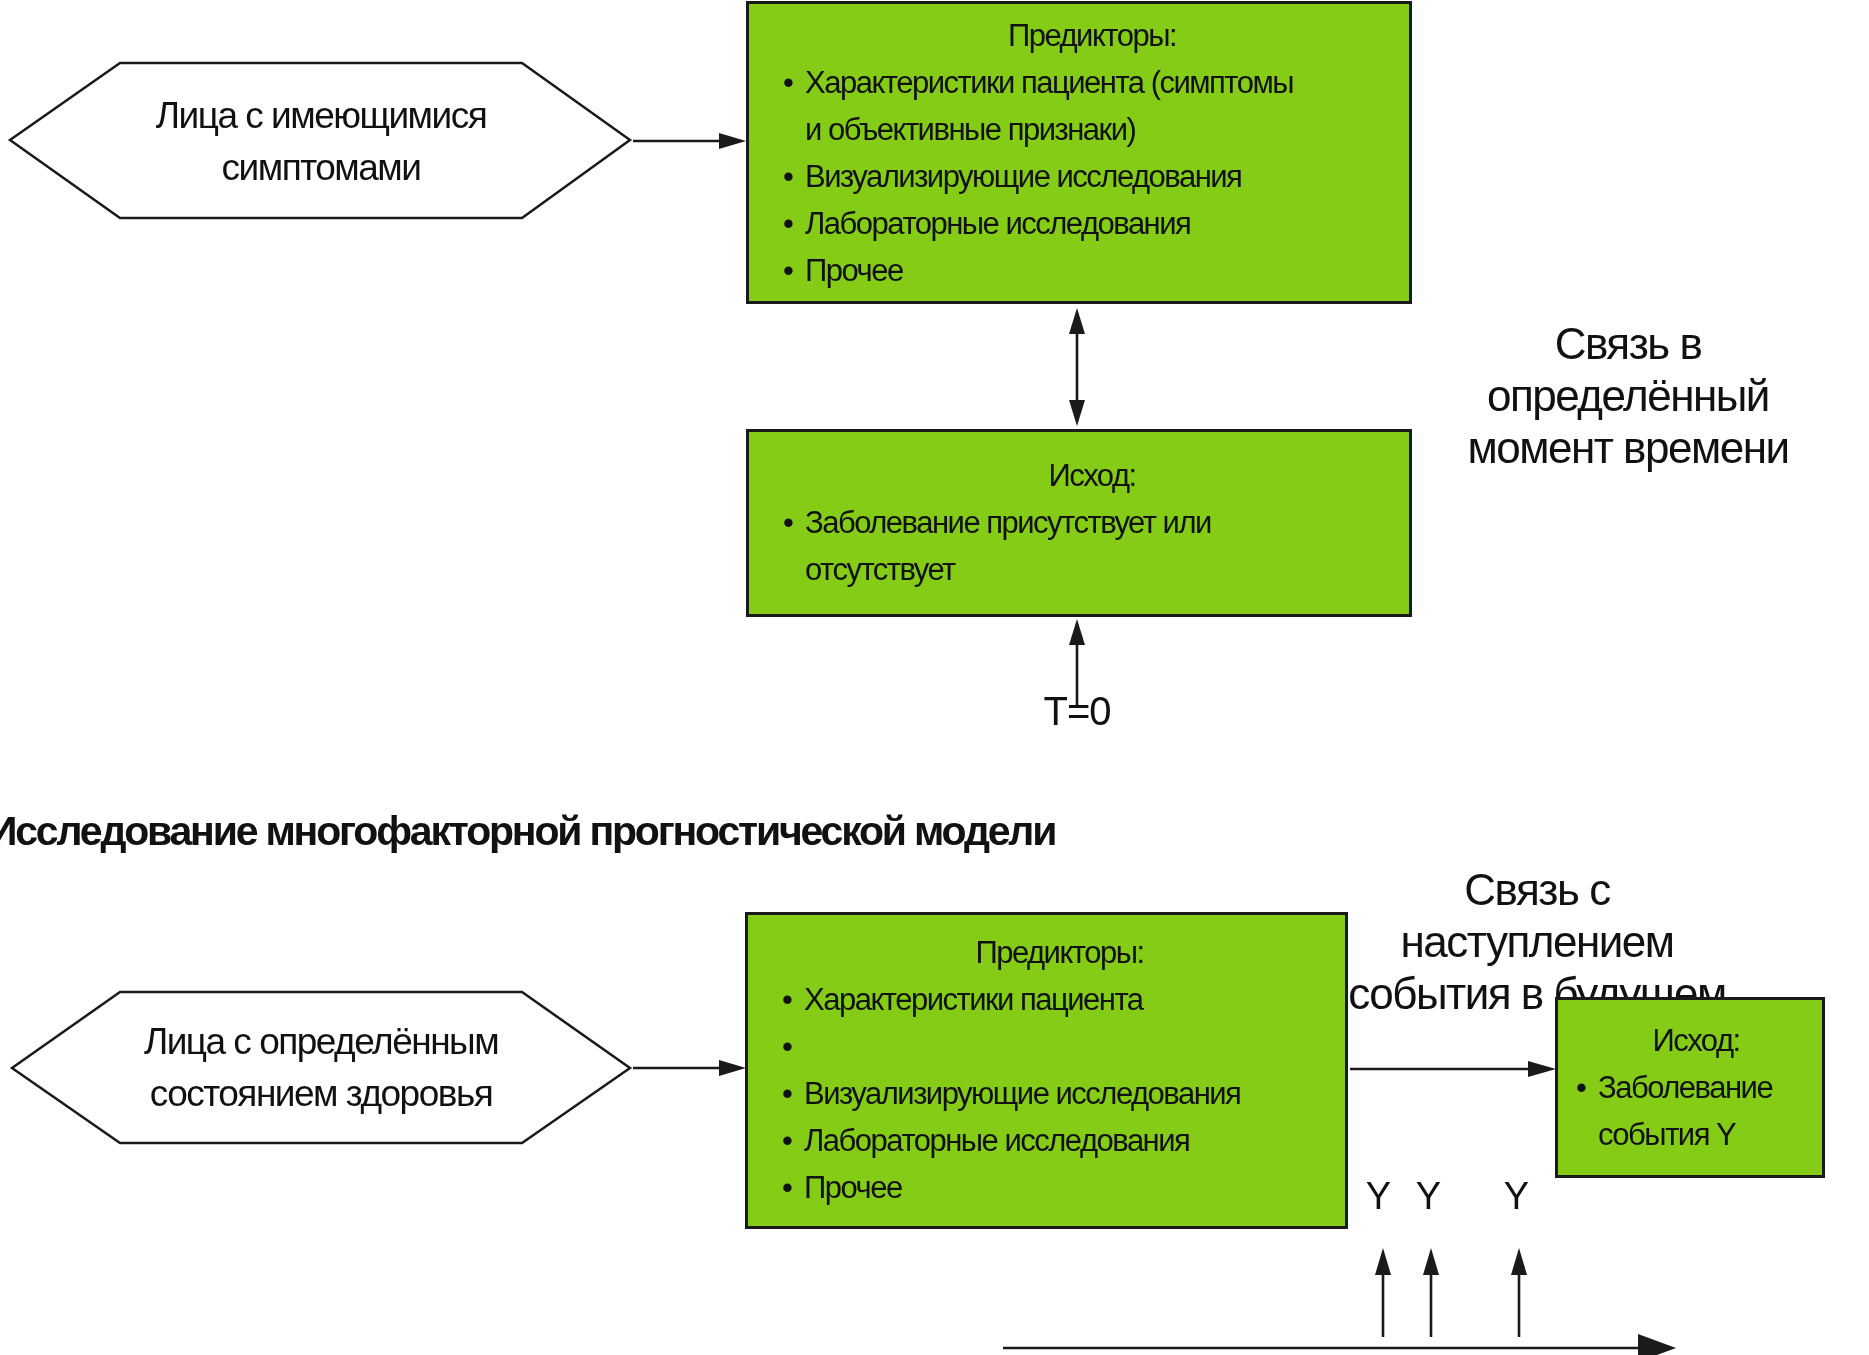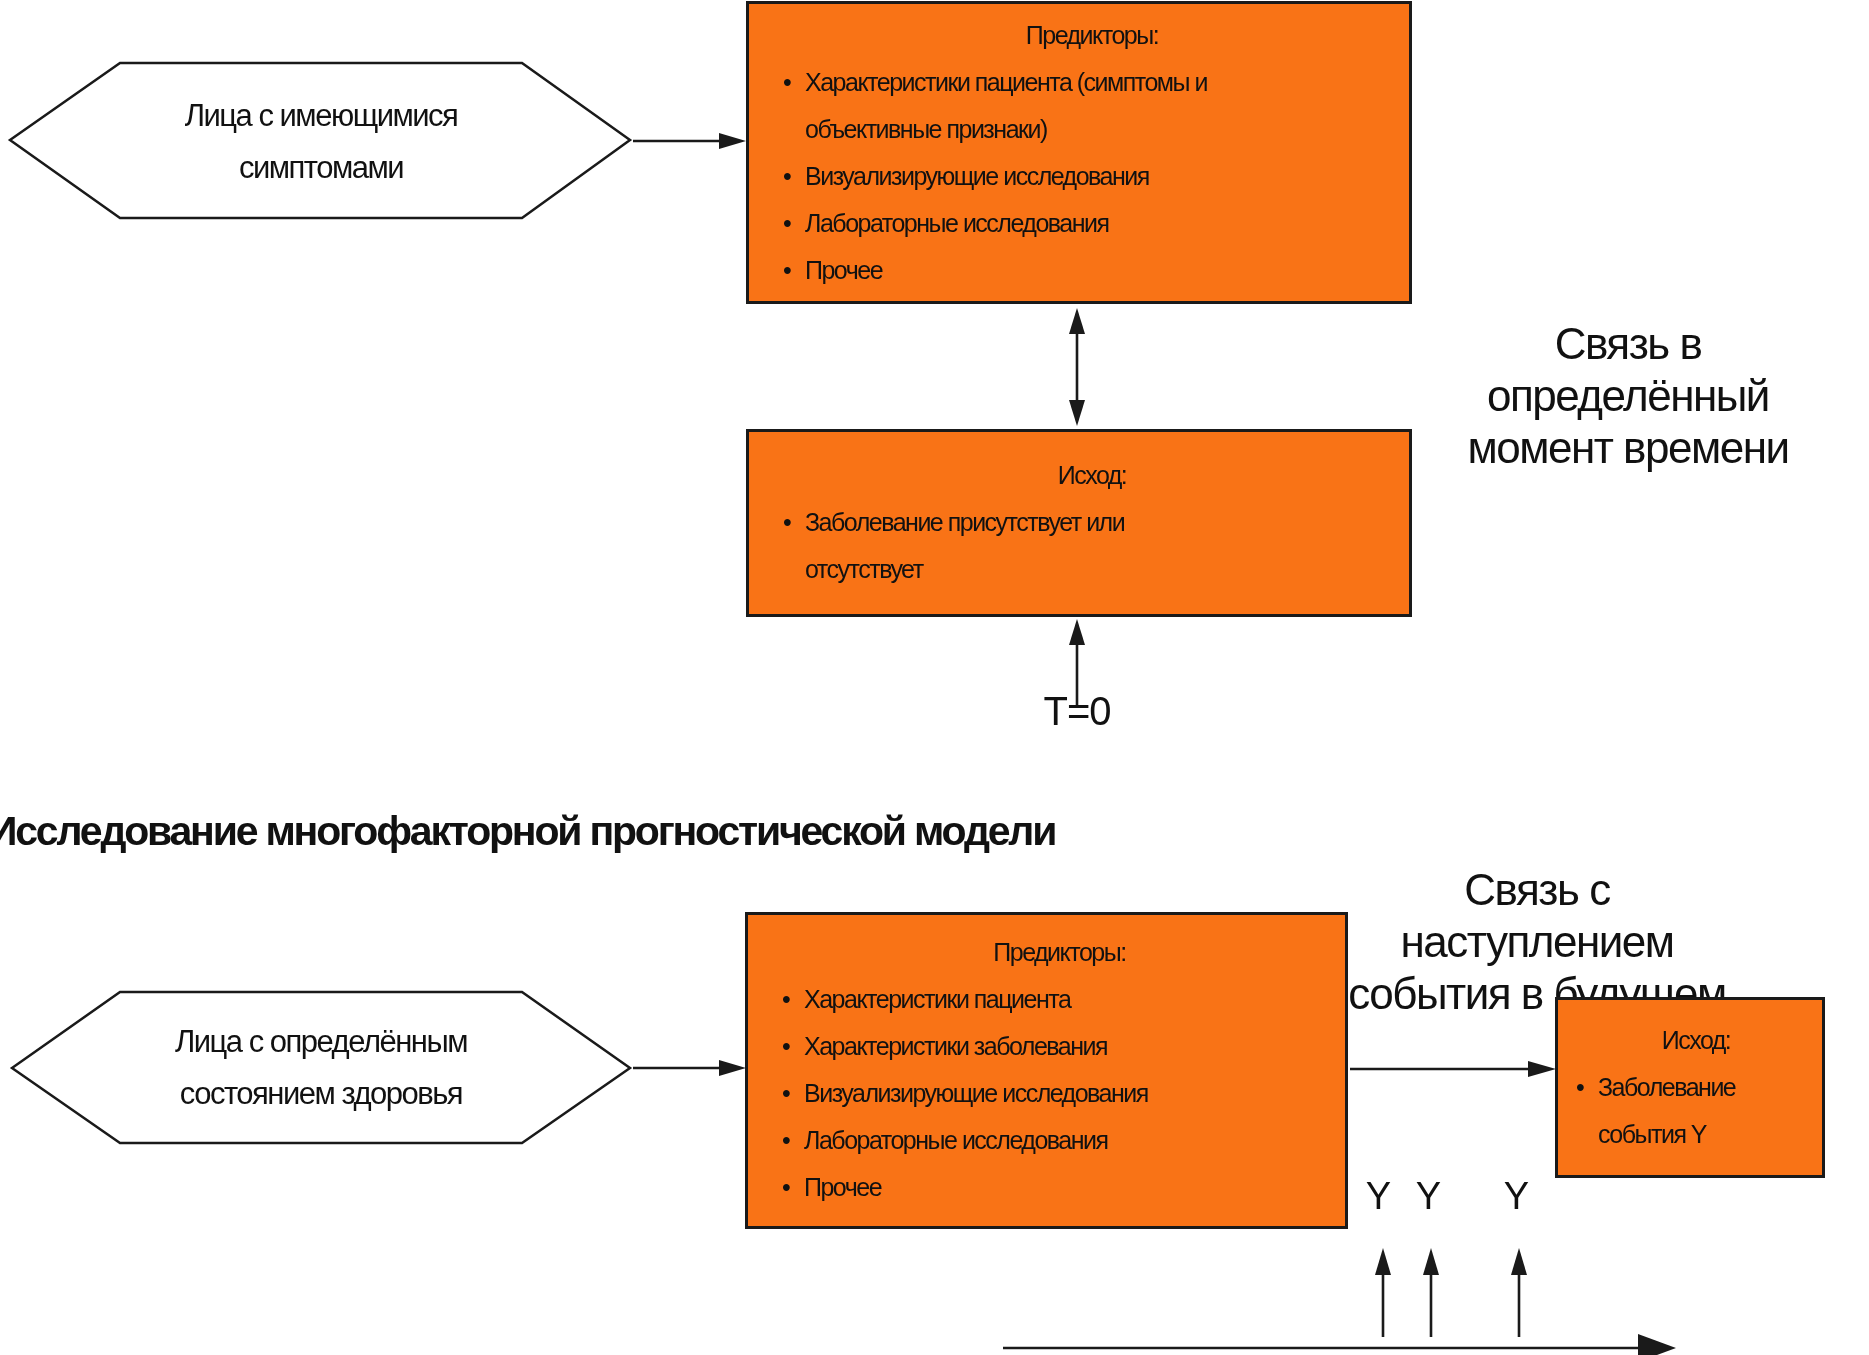--- a/index.html
+++ b/index.html
@@ -19,35 +19,35 @@
     z-index: 1;
   }
   .hex { fill: #ffffff; stroke: #1a1a1a; stroke-width: 2.5; }
   .aline { stroke: #1a1a1a; stroke-width: 2.6; fill: none; }
   .ahead { fill: #1a1a1a; stroke: none; }
 
   .box {
     position: absolute;
     z-index: 2;
     box-sizing: border-box;
-    background: #f97316;
+    background: #84cc16;
     border: 3px solid #1a1a1a;
-    font-size: 25px;
+    font-size: 31px;
     letter-spacing: -1.5px;
     line-height: 47px;
   }
   .box .title { text-align: center; }
   .box .li { display: flex; align-items: flex-start; }
   .box .li .bullet { flex: 0 0 22px; width: 22px; letter-spacing: 0; }
   .box .li .txt { flex: 0 1 auto; }
 
   .label {
     position: absolute;
     z-index: 2;
-    font-size: 31px;
+    font-size: 37px;
     letter-spacing: -1.5px;
     line-height: 52px;
     text-align: center;
   }
   .annotation { font-size: 44px; }
   .heading {
     position: absolute;
     z-index: 2;
     font-size: 41px;
     font-weight: bold;
@@ -162,21 +162,20 @@
   <div class="label annotation" style="left: 1347px; top: 864px; width: 380px;">Связь с наступлением события в будущем</div>
 
   <div class="box" style="left: 745px; top: 912px; width: 603px; height: 317px; padding: 14px 8px 0 34px;">
     <div class="title">Предикторы:</div>
     <div class="li">
       <span class="bullet">•</span>
       <span class="txt">Характеристики пациента</span>
     </div>
     <div class="li">
       <span class="bullet">•</span>
-      <span class="txt">Характеристики заболевания</span>
     </div>
     <div class="li">
       <span class="bullet">•</span>
       <span class="txt">Визуализирующие исследования</span>
     </div>
     <div class="li">
       <span class="bullet">•</span>
       <span class="txt">Лабораторные исследования</span>
     </div>
     <div class="li">

